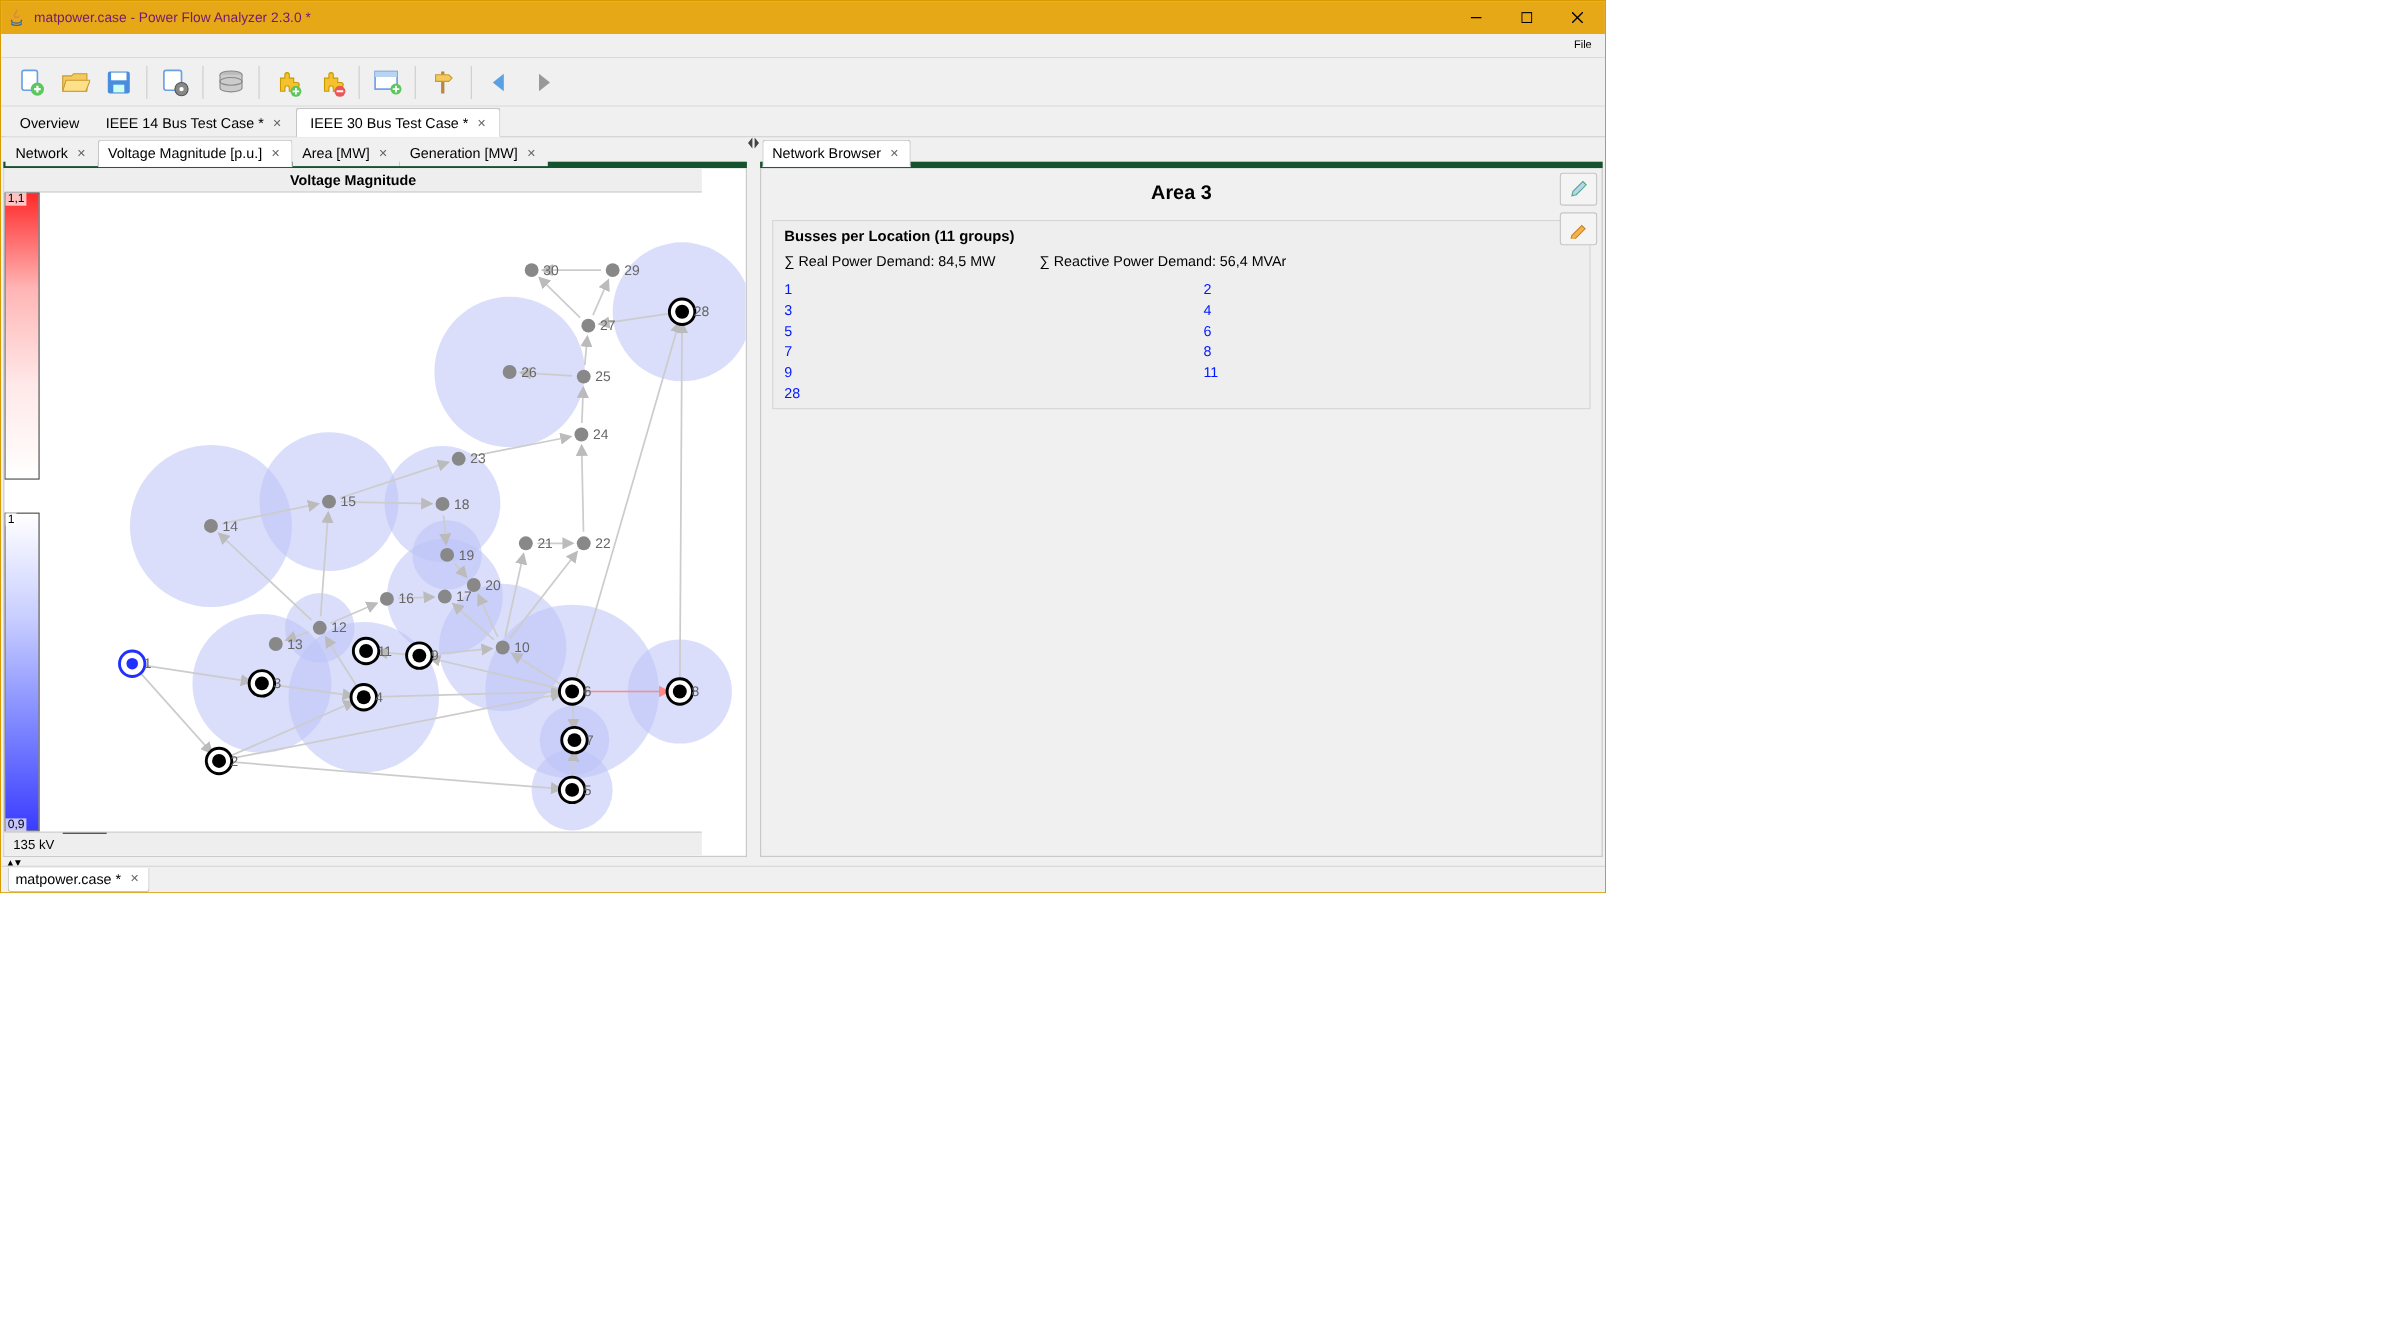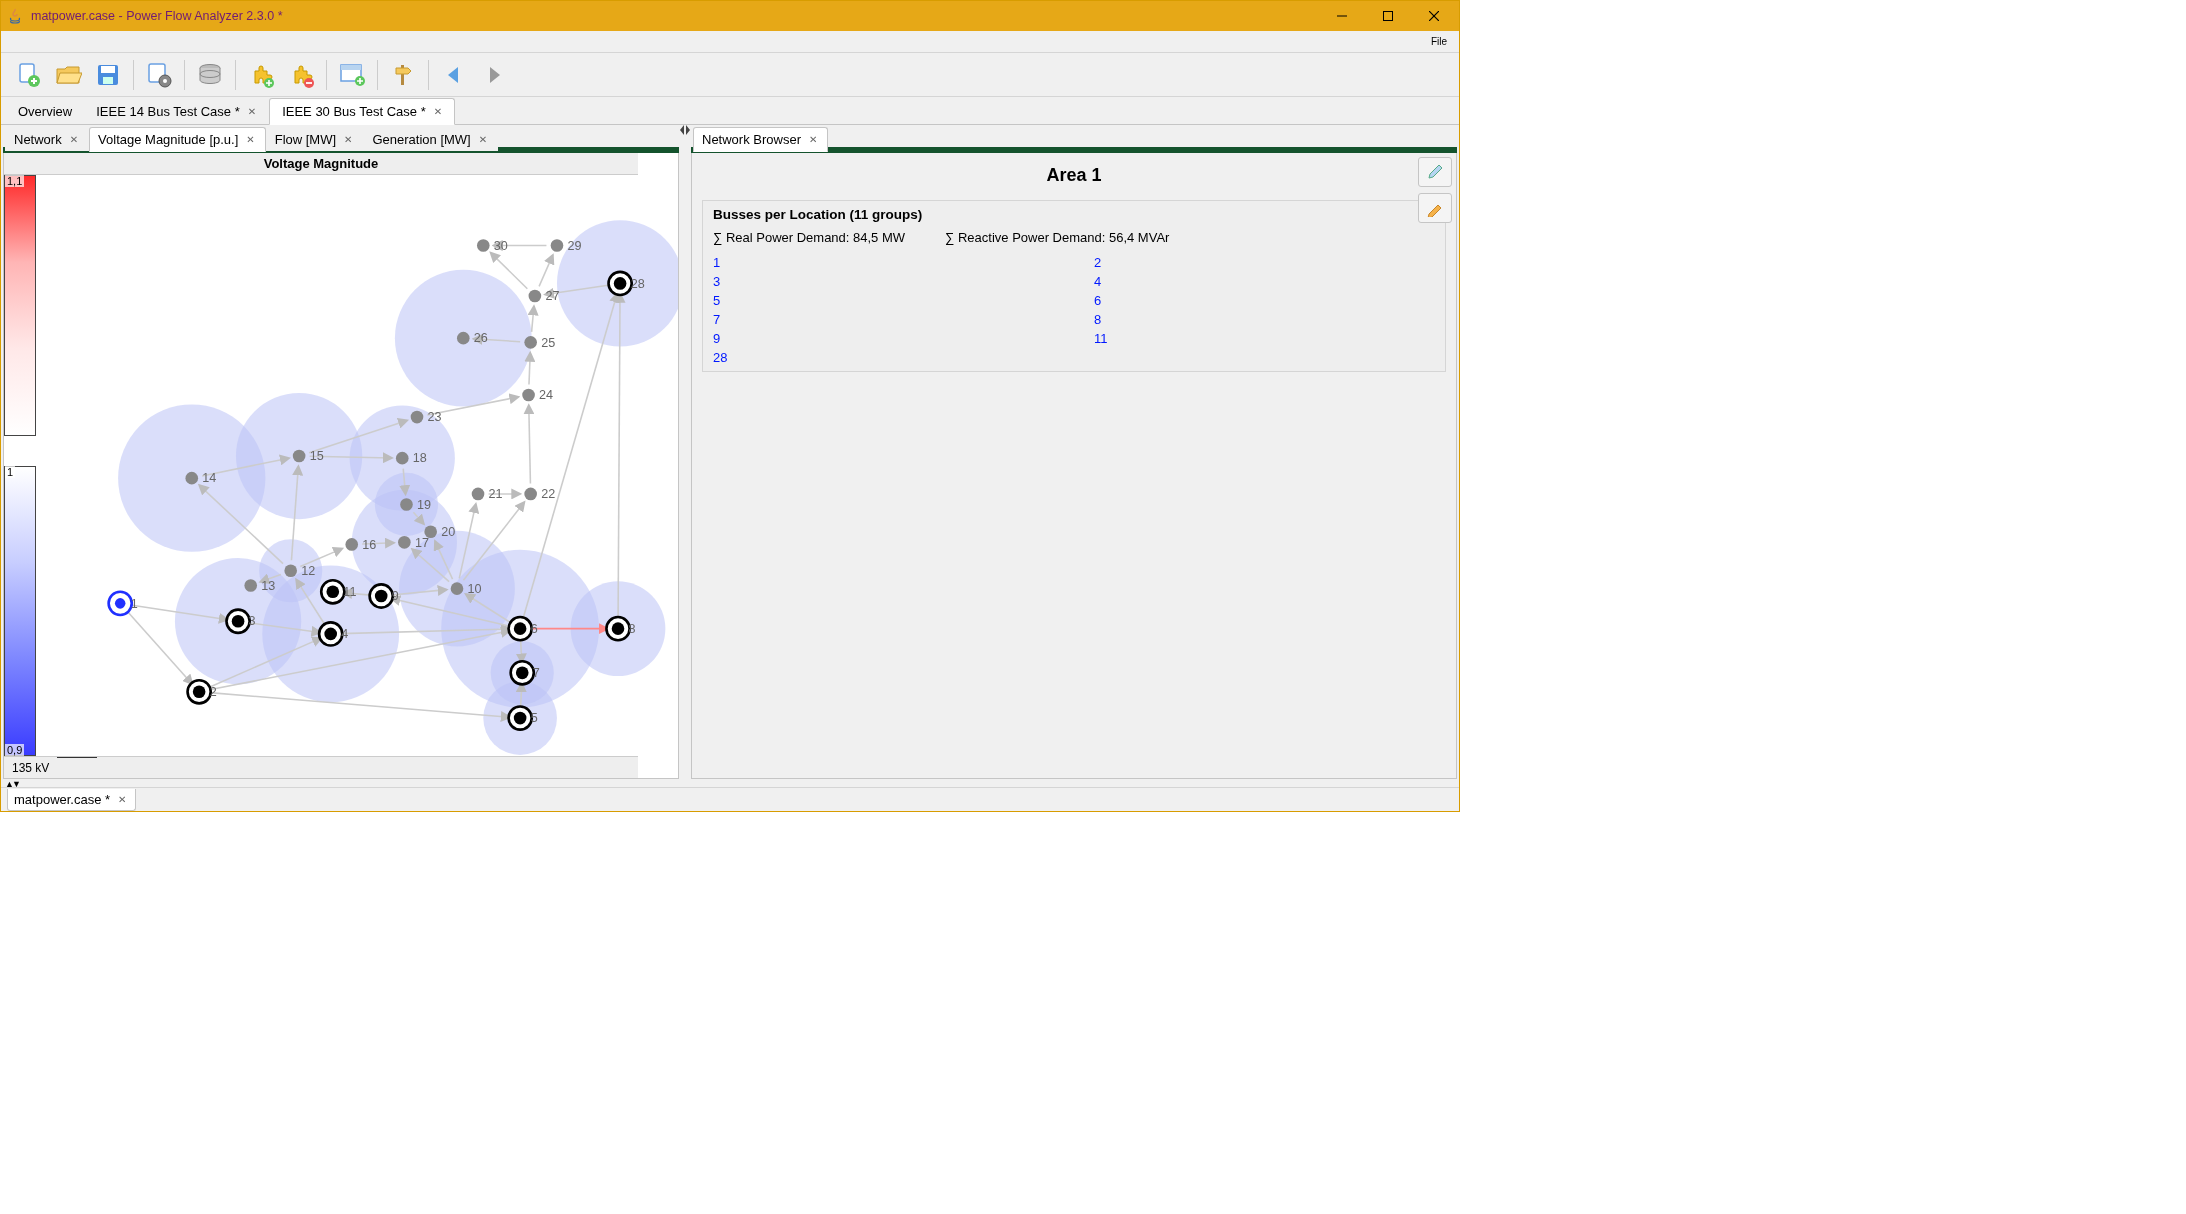--- a/index.html
+++ b/index.html
@@ -206,21 +206,21 @@
       <div class="inner-tabs">
         <div class="inner-tab">
             <span>Network</span>
             <span class="close-x">✕</span>
           </div>
         <div class="inner-tab active">
             <span>Voltage Magnitude [p.u.]</span>
             <span class="close-x">✕</span>
           </div>
         <div class="inner-tab">
-            <span>Flow [MW]</span>
+            <span>Area [MW]</span>
             <span class="close-x">✕</span>
           </div>
         <div class="inner-tab">
             <span>Generation [MW]</span>
             <span class="close-x">✕</span>
           </div>
       </div>
       <div class="view-body" style="position:relative; padding-right:40px;">
         <div class="vm-header">Voltage Magnitude</div>
         <div class="color-scale">
@@ -458,21 +458,21 @@
               <svg width="18" height="18">
                 <path d="M13 2l3 3-9 9-4 1 1-4z" fill="#b5d5f2" stroke="#5a8"></path>
               </svg>
             </div>
           <div class="side-btn">
               <svg width="18" height="18">
                 <path d="M3 15l9-9 3 3-9 9-4 1z" fill="#f5b24a" stroke="#c7862a"></path>
               </svg>
             </div>
         </div>
-        <div class="nb-title">Area 1</div>
+        <div class="nb-title">Area 3</div>
         <div class="nb-card">
           <div class="nb-subtitle">Busses per Location (11 groups)</div>
           <div class="nb-sums">
             <span>∑ Real Power Demand: 84,5 MW</span>
             <span>∑ Reactive Power Demand: 56,4 MVAr</span>
           </div>
           <div class="nb-grid" id="nb-links">
               <span class="nb-link">1</span>
               <span class="nb-link">2</span>
               <span class="nb-link">3</span>

